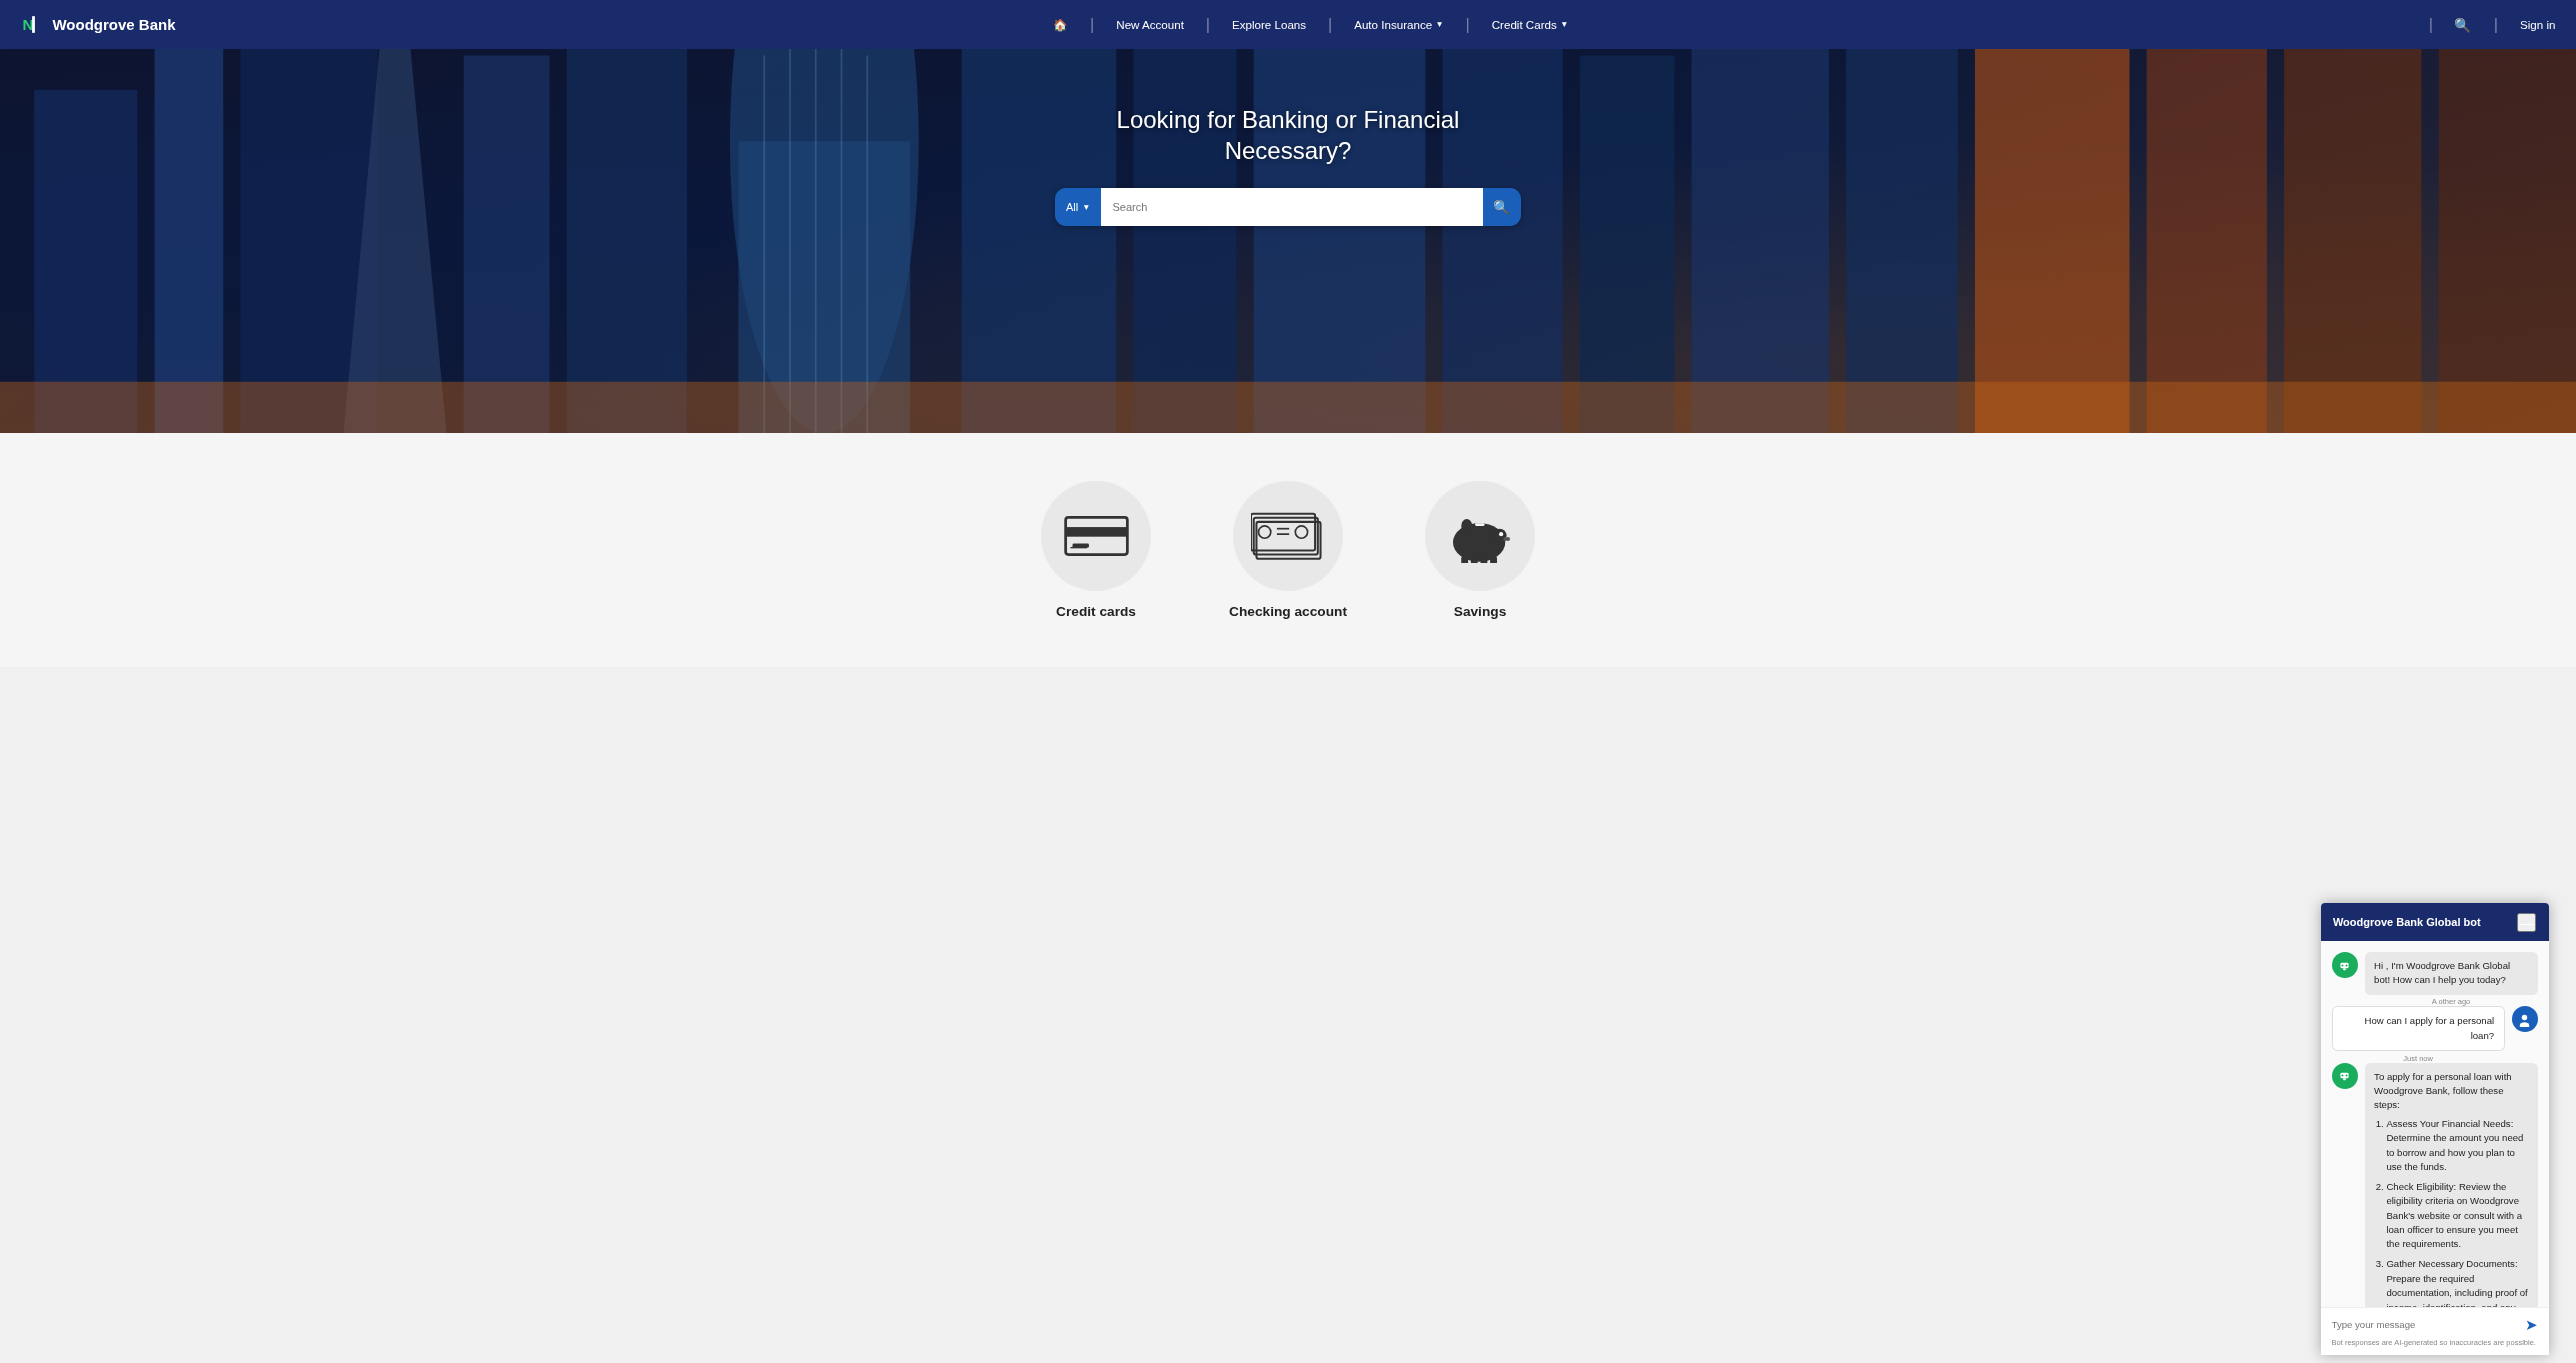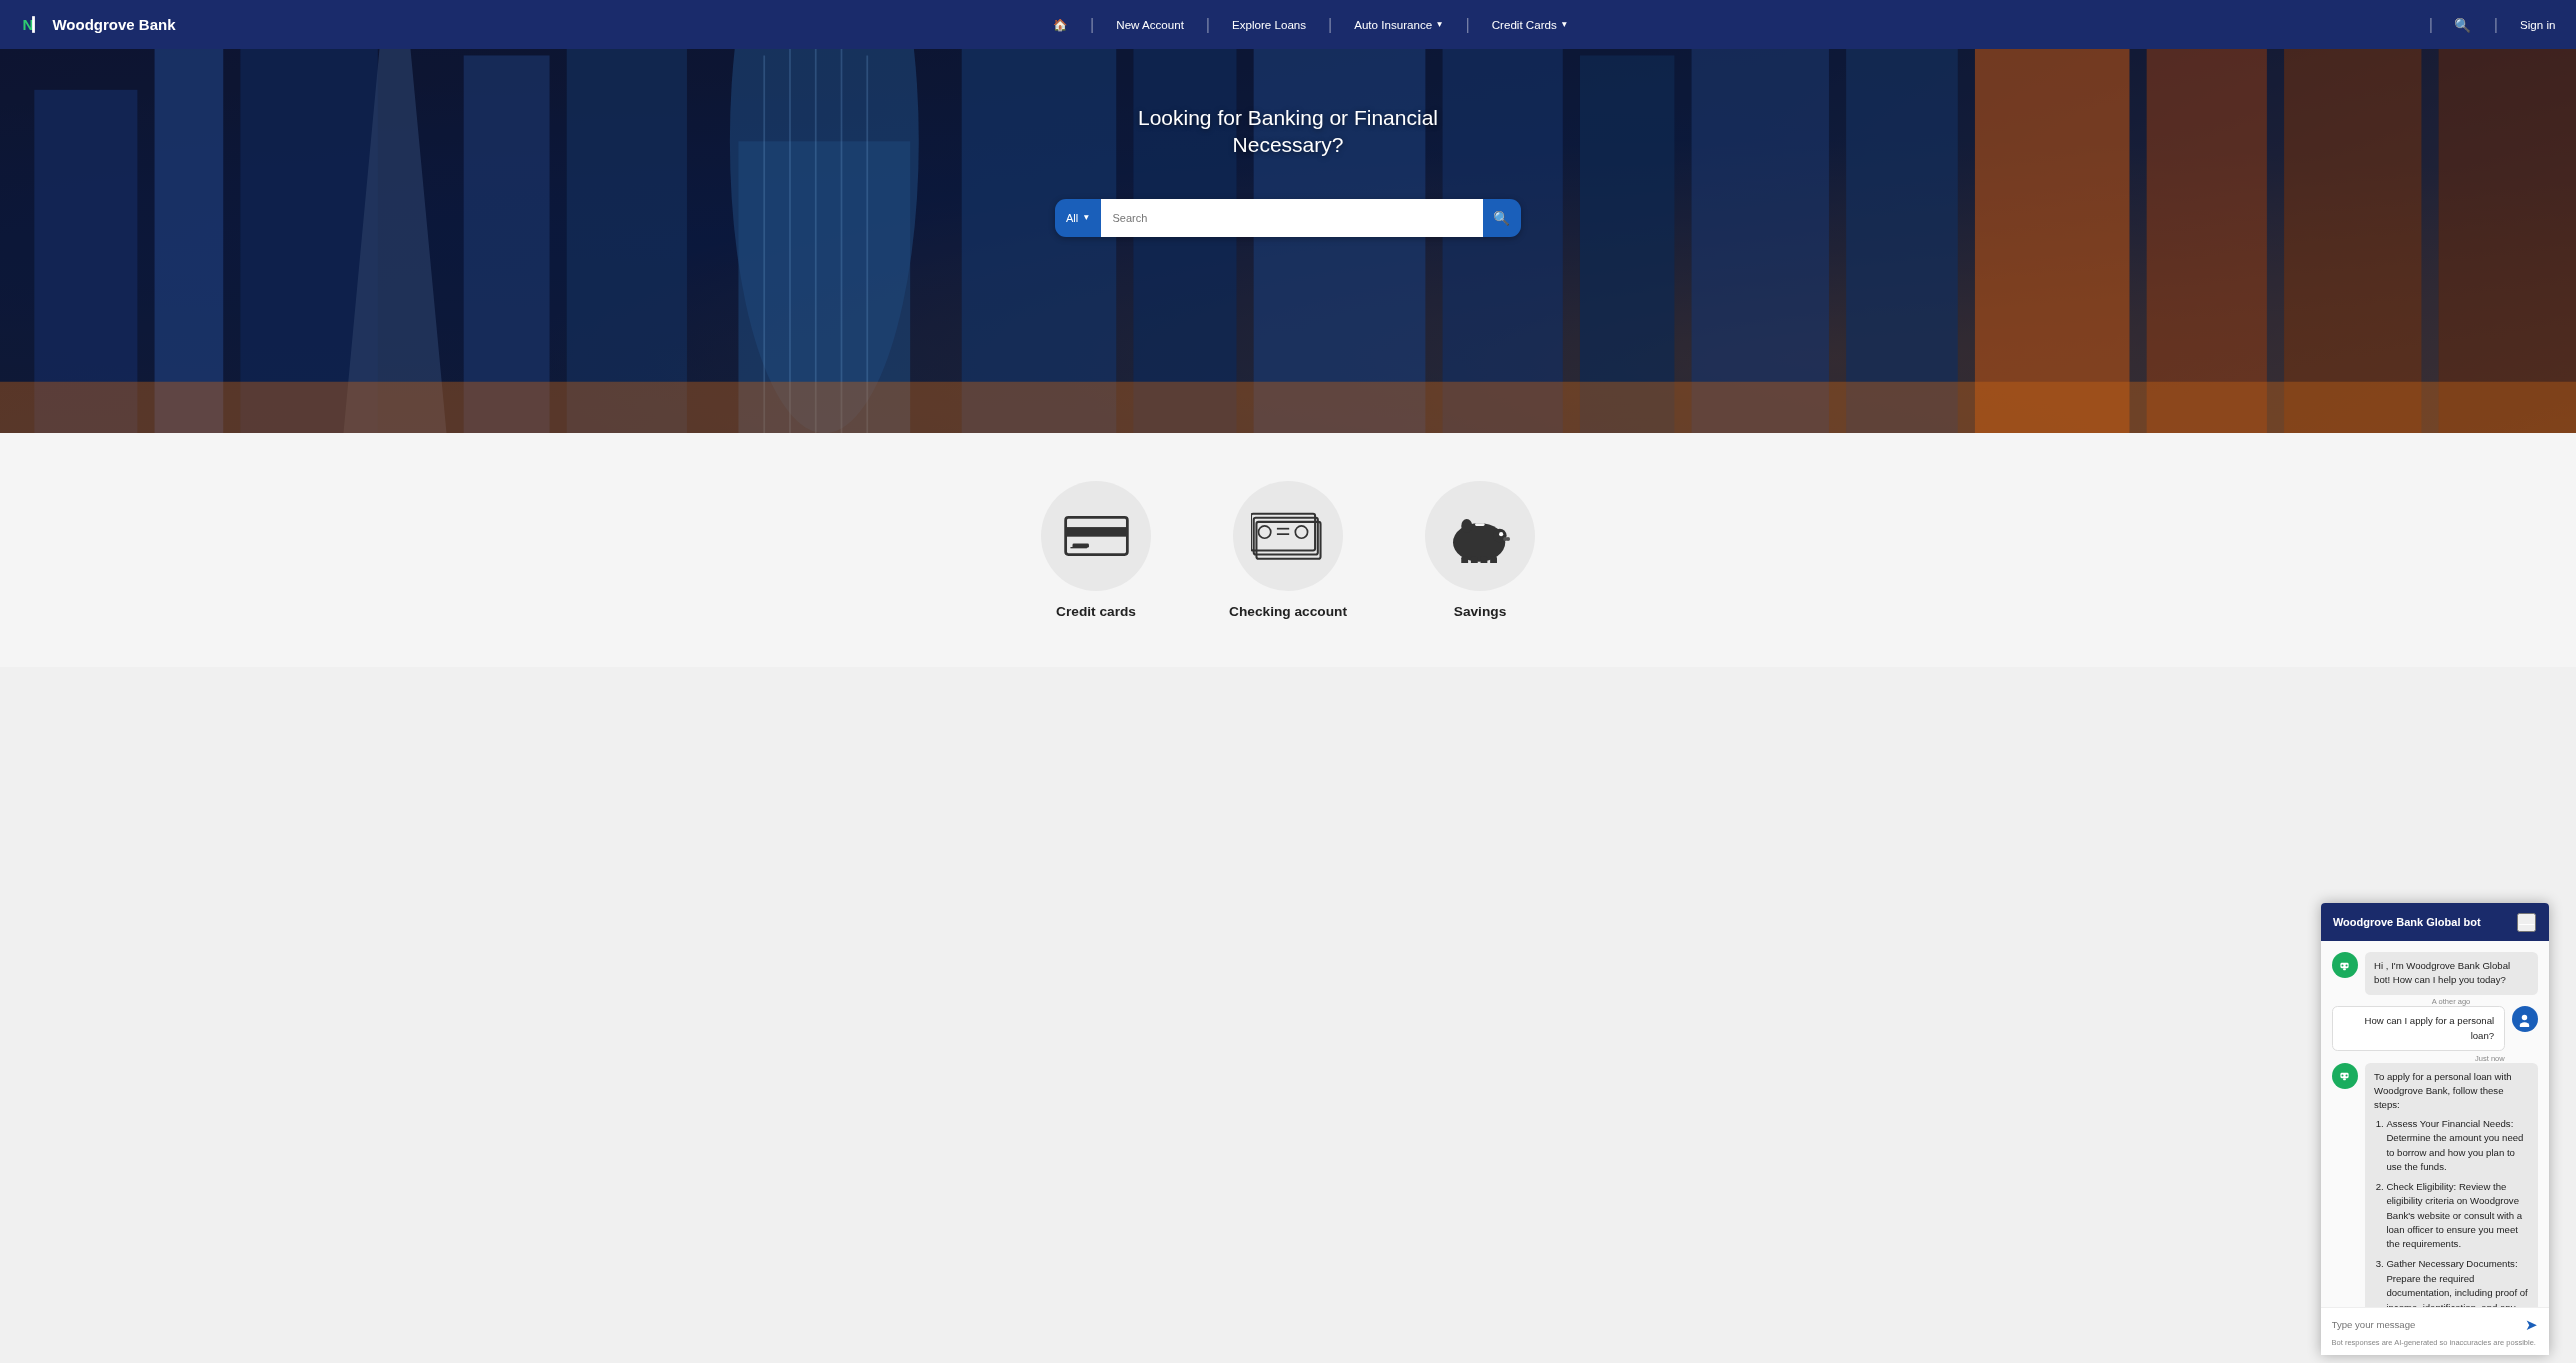--- a/index.html
+++ b/index.html
@@ -86,25 +86,25 @@
     .hero-content {
       position: relative;
       z-index: 2;
       display: flex;
       flex-direction: column;
       align-items: center;
       padding-top: 55px;
     }
     .hero-title {
       color: white;
-      font-size: 21px;
+      font-size: 24px;
       font-weight: 400;
       text-align: center;
       line-height: 1.3;
-      margin-bottom: 40px;
+      margin-bottom: 22px;
       text-shadow: 0 1.4px 5.5px rgba(0,0,0,0.5);
     }
     .search-bar {
       display: flex;
       align-items: center;
       width: 466px;
       height: 38px;
       border-radius: 11px;
       overflow: hidden;
       box-shadow: 0 1.4px 6.9px rgba(0,0,0,0.3);
@@ -262,21 +262,21 @@
       background: white;
       border: 0.7px solid #ddd;
       text-align: right;
     }
     .msg-time {
       font-size: 7.5px;
       color: #888;
       margin-top: 2.7px;
       text-align: center;
     }
-    .msg-time.right { text-align: right; }
+    .msg-time.right { }
     .msg-list {
       padding-left: 12.3px;
       margin-top: 4.1px;
     }
     .msg-list li { margin-bottom: 5.5px; }
     .chatbot-footer {
       padding: 8.2px 11px;
       border-top: 0.7px solid #eee;
       background: white;
     }

